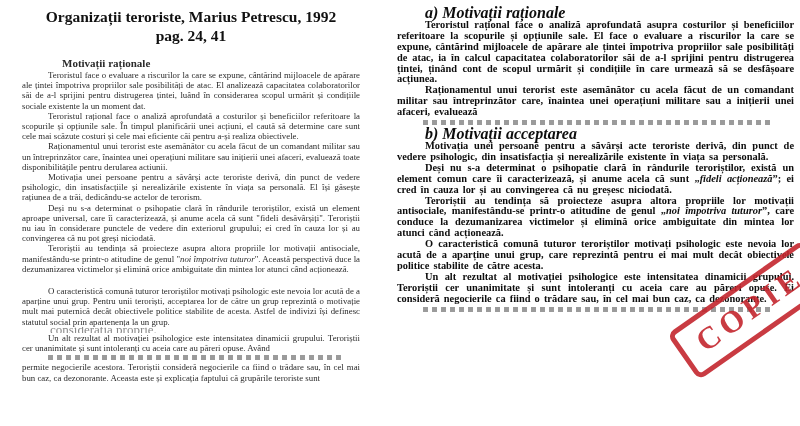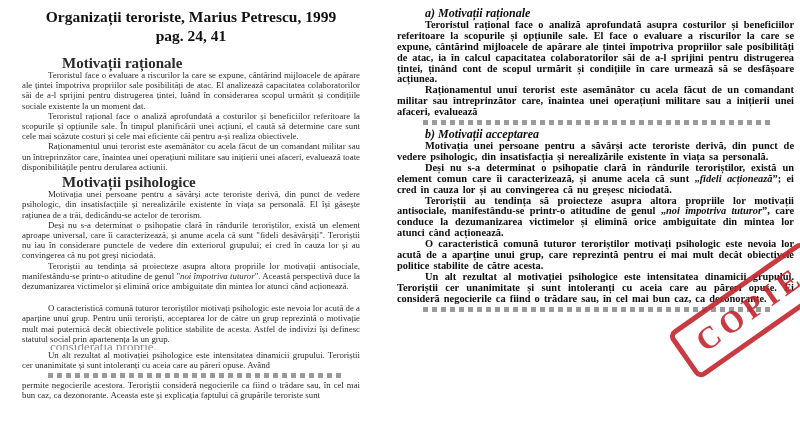--- a/index.html
+++ b/index.html
@@ -13,21 +13,21 @@
   .left-col{left:22px;width:338px;}
   .left-title{
     margin-top:8px;text-align:center;font-weight:bold;
     font-size:15.5px;line-height:1.22;color:#111;
   }
   .left-body{
     margin-top:12px;font-size:8.8px;line-height:10.2px;
     color:#2b2b2b;text-align:justify;
   }
   .left-body .h{
-    font-weight:bold;font-size:15px;margin:5px 0 2px 40px;text-align:left;
+    font-weight:bold;font-size:11px;margin:5px 0 2px 40px;text-align:left;
   }
   .left-body .p{margin:0;text-indent:26px;}
   .left-body .p.nondent{text-indent:0;}
   .left-body .gap{height:12px;}
   .cutline{
     height:5px;overflow:hidden;opacity:.55;filter:blur(.4px);
     background:repeating-linear-gradient(90deg,#4a4a4a 0 5px,transparent 5px 9px);
     margin:2px 0 2px 26px;
   }
   .cutline.wide{width:88%;}
@@ -39,49 +39,48 @@
   .right-col{left:397px;width:397px;}
   .right-title{
     margin-top:4px;text-align:center;font-weight:bold;
     font-size:17px;line-height:1.25;color:#0a0a0a;
   }
   .right-body{
     margin-top:8px;font-size:10.4px;line-height:10.9px;font-weight:bold;
     color:#0d0d0d;text-align:justify;word-spacing:1.5px;
   }
   .right-body .h{
-    font-style:italic;font-size:12px;margin:4px 0 1px 28px;text-align:left;
+    font-style:italic;font-size:16px;margin:4px 0 1px 28px;text-align:left;
     word-spacing:0;
   }
   .right-body .p{margin:0;text-indent:28px;}
   .em-run{font-style:italic;}
   
   .stamp{
     position:absolute;left:668px;top:282px;
     transform:rotate(-35deg);transform-origin:center;
     color:#c4262e;border:5px solid #c4262e;border-radius:8px;
     padding:4px 16px 6px 16px;font-weight:bold;font-size:31px;
     letter-spacing:5px;opacity:.9;background:rgba(255,255,255,0);
     font-family:"Liberation Serif","DejaVu Serif",serif;
   }
 </style>
 </head>
 <body>
 
 <div class="col left-col">
   <div class="left-title">
-    <div>Organizații teroriste, Marius Petrescu, 1999</div>
+    <div>Organizații teroriste, Marius Petrescu, 1992</div>
     <div>pag. 24, 41</div>
   </div>
   <div class="left-body">
     <div class="h">Motivații raționale</div>
     <p class="p">Teroristul face o evaluare a riscurilor la care se expune, cântărind mijloacele de apărare ale țintei împotriva propriilor sale posibilități de atac. El analizează capacitatea colaboratorilor săi de a-l sprijini pentru distrugerea țintei, luând în considerarea scopul urmărit și condițiile sociale existente la un moment dat.</p>
     <p class="p">Teroristul rațional face o analiză aprofundată a costurilor și beneficiilor referitoare la scopurile și opțiunile sale. În timpul planificării unei acțiuni, el caută să determine care sunt cele mai scăzute costuri și cele mai eficiente căi pentru a-și realiza obiectivele.</p>
     <p class="p">Raționamentul unui terorist este asemănător cu acela făcut de un comandant militar sau un întreprinzător care, înaintea unei operațiuni militare sau inițierii unei afaceri, evaluează toate disponibilitățile pentru derularea actiunii.</p>
-    <div class="h">Motivații psihologice</div>
     <p class="p">Motivația unei persoane pentru a săvârși acte teroriste derivă, din punct de vedere psihologic, din insatisfacțiile și nerealizările existente în viața sa personală. El își găsește rațiunea de a trăi, dedicându-se actelor de terorism.</p>
     <p class="p">Deși nu s-a determinat o psihopatie clară în rândurile teroriștilor, există un element aproape universal, care îi caracterizează, și anume acela că sunt "fideli desăvârșiți". Teroriștii nu iau în considerare punctele de vedere din exteriorul grupului; ei cred în cauza lor și au convingerea că nu pot greși niciodată.</p>
     <p class="p"><span>Teroriștii au tendința să proiecteze asupra altora propriile lor motivații antisociale, manifestându-se printr-o atitudine de genul "</span><span class="em-run">noi împotriva tuturor</span><span>". Această perspectivă duce la dezumanizarea victimelor și elimină orice ambiguitate din mintea lor atunci când acționează.</span></p>
     <div class="gap"></div>
     <p class="p">O caracteristică comună tuturor teroriștilor motivați psihologic este nevoia lor acută de a aparține unui grup. Pentru unii teroriști, acceptarea lor de către un grup reprezintă o motivație mult mai puternică decât obiectivele politice stabilite de acesta. Astfel de indivizi își definesc statutul social prin apartenența la un grup.</p>
     <div class="tinycut">considerația proprie.</div>
     <p class="p">Un alt rezultat al motivației psihologice este intensitatea dinamicii grupului. Teroriștii cer unanimitate și sunt intoleranți cu aceia care au păreri opuse. Având</p>
     <div class="cutline wide"></div>
     <p class="p nondent">permite negocierile acestora. Teroriștii consideră negocierile ca fiind o trădare sau, în cel mai bun caz, ca dezonorante. Aceasta este și explicația faptului că grupările teroriste sunt</p>
   </div>

